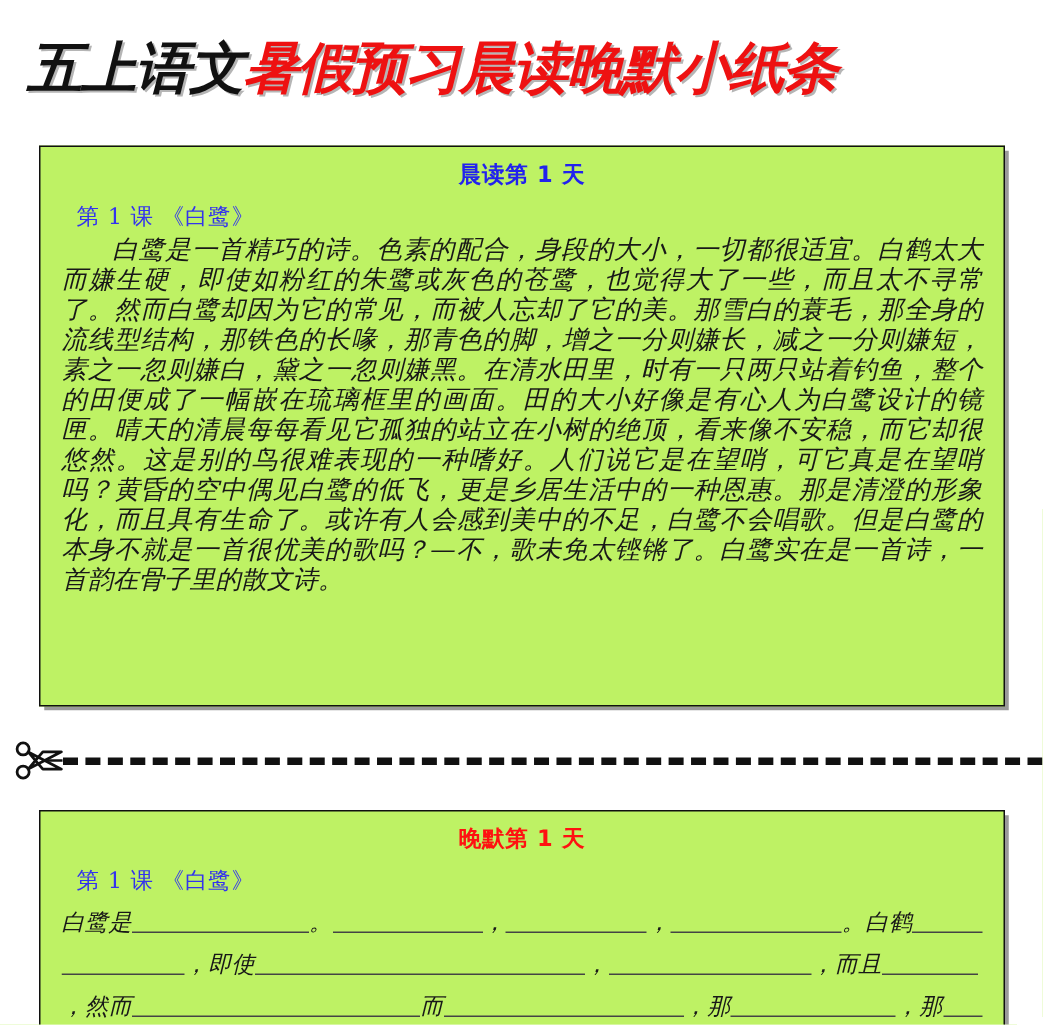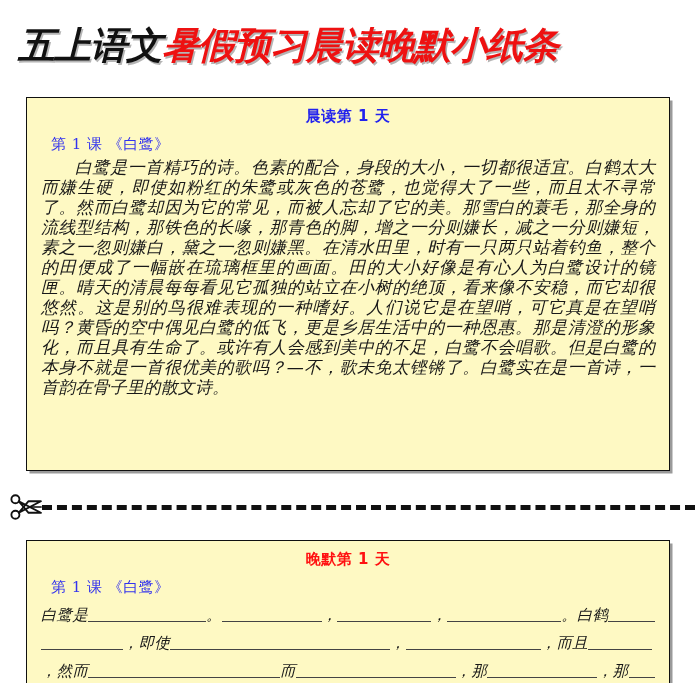--- a/index.html
+++ b/index.html
@@ -33,21 +33,21 @@
   }
   .title-black { color: #111111; }
   .title-red   { color: #ee1111; }
 
   
   .sheet {
     position: absolute;
     left: 26px;
     width: 644px;
     box-sizing: border-box;
-    background: #fef9c3;
+    background: #bef264;
     border: 1.5px solid #101010;
     box-shadow: 3px 3px 0 -0.5px #9a9a9a;
   }
   #sheet-morning {
     top: 97px;
     height: 374px;
     padding: 6px 12px 4px 12px;
   }
   #sheet-evening {
     top: 540px;

